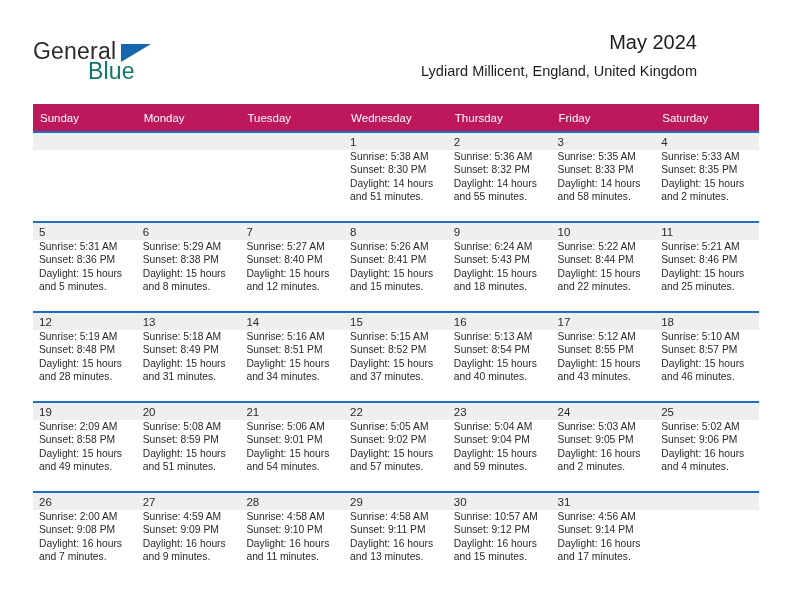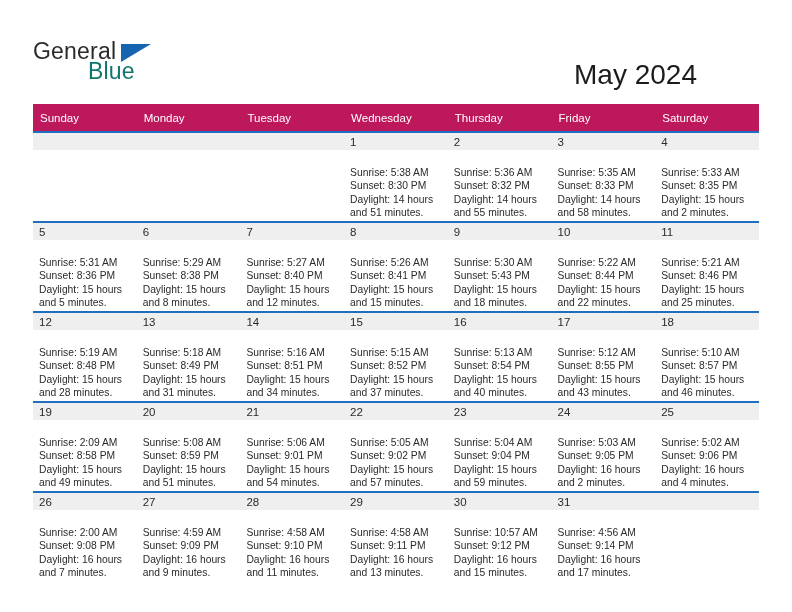--- a/index.html
+++ b/index.html
@@ -64,26 +64,25 @@
     border-bottom: 18px solid transparent;
   }
 
   .title-block {
     position: absolute;
     right: 38px;
     top: 32px;
     text-align: right;
   }
   .cal-title {
-    font-size: 28px;
+    font-size: 20px;
     font-weight: normal;
     color: #1c1c1c;
     line-height: 1.05;
     white-space: nowrap;
-    margin-top: 28px;
   }
   .cal-subtitle {
     margin-top: 10px;
     font-size: 14.5px;
     color: #1c1c1c;
     white-space: nowrap;
   }
 
   
   .calendar {
@@ -122,21 +121,21 @@
     padding: 2px 0 2px 6px;
     box-sizing: border-box;
     font-size: 11.5px;
     color: #2a2a2a;
     line-height: 14px;
   }
   td.empty .daynum-band {
     background: #efefef;
   }
   .cell-body {
-    padding: 16px 5px 0 6px;
+    padding: 0 5px 0 6px;
     font-size: 10.3px;
     line-height: 13.4px;
     color: #2a2a2a;
   }
   .cell-body div {
     white-space: normal;
   }
 </style>
 </head>
 <body>
@@ -146,20 +145,21 @@
   <div class="header">
 
     <div class="brand">
       <span class="brand-general">General</span>
       <span class="brand-triangle"></span>
       <span class="brand-blue">Blue</span>
     </div>
 
     <div class="title-block">
       <div class="cal-title">May 2024</div>
+      <div class="cal-subtitle">Lydiard Millicent, England, United Kingdom</div>
     </div>
 
   </div>
 
   <table class="calendar">
     <thead>
       <tr>
         <th>Sunday</th>
         <th>Monday</th>
         <th>Tuesday</th>
@@ -250,21 +250,21 @@
             <div class="cell-body">
               <div>Sunrise: 5:26 AM</div>
               <div>Sunset: 8:41 PM</div>
               <div>Daylight: 15 hours</div>
               <div>and 15 minutes.</div>
             </div>
           </td>
           <td>
             <div class="daynum-band">9</div>
             <div class="cell-body">
-              <div>Sunrise: 5:30 AM</div>
+              <div>Sunrise: 6:24 AM</div>
               <div>Sunset: 5:43 PM</div>
               <div>Daylight: 15 hours</div>
               <div>and 18 minutes.</div>
             </div>
           </td>
           <td>
             <div class="daynum-band">10</div>
             <div class="cell-body">
               <div>Sunrise: 5:22 AM</div>
               <div>Sunset: 8:44 PM</div>

